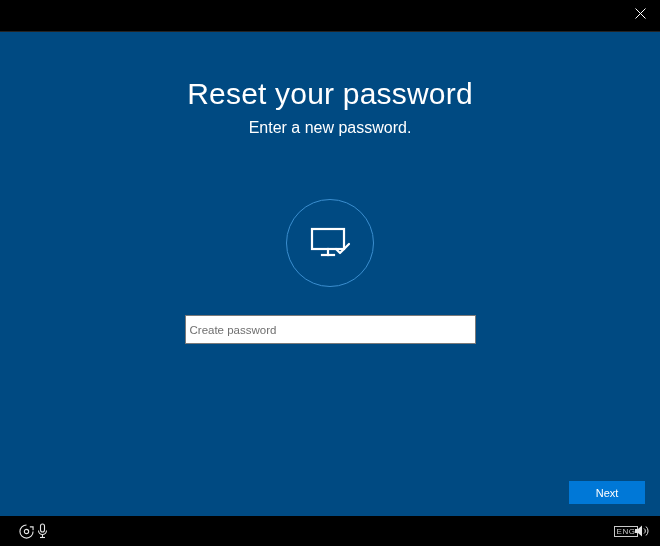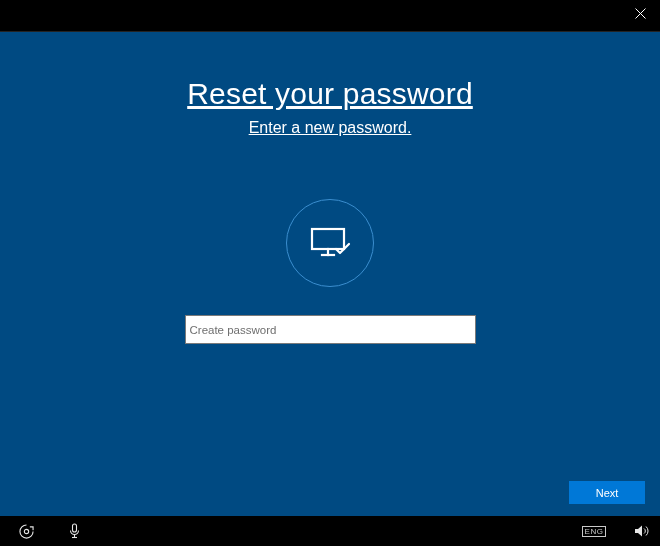--- a/index.html
+++ b/index.html
@@ -35,21 +35,20 @@
       display: flex;
       flex-direction: column;
       position: relative;
     }
     .content-area {
       flex: 1;
       display: flex;
       flex-direction: column;
       align-items: center;
       padding-top: 45px;
-      text-decoration: underline;
     }
     .page-title {
       font-size: 30px;
       font-weight: 300;
       color: #fff;
       letter-spacing: 0.2px;
       text-align: center;
     }
     .page-subtitle {
       font-size: 16px;
@@ -104,21 +103,21 @@
       height: 30px;
       background: #000;
       display: flex;
       align-items: center;
       justify-content: space-between;
       padding: 0 10px;
     }
     .taskbar-left, .taskbar-right {
       display: flex;
       align-items: center;
-      gap: 32px;
+      gap: 0;
       margin-left: 8px;
     }
     .tb-icon {
       width: 16px;
       height: 16px;
       display: flex;
       align-items: center;
       justify-content: center;
       color: #e6e6e6;
       cursor: pointer;

